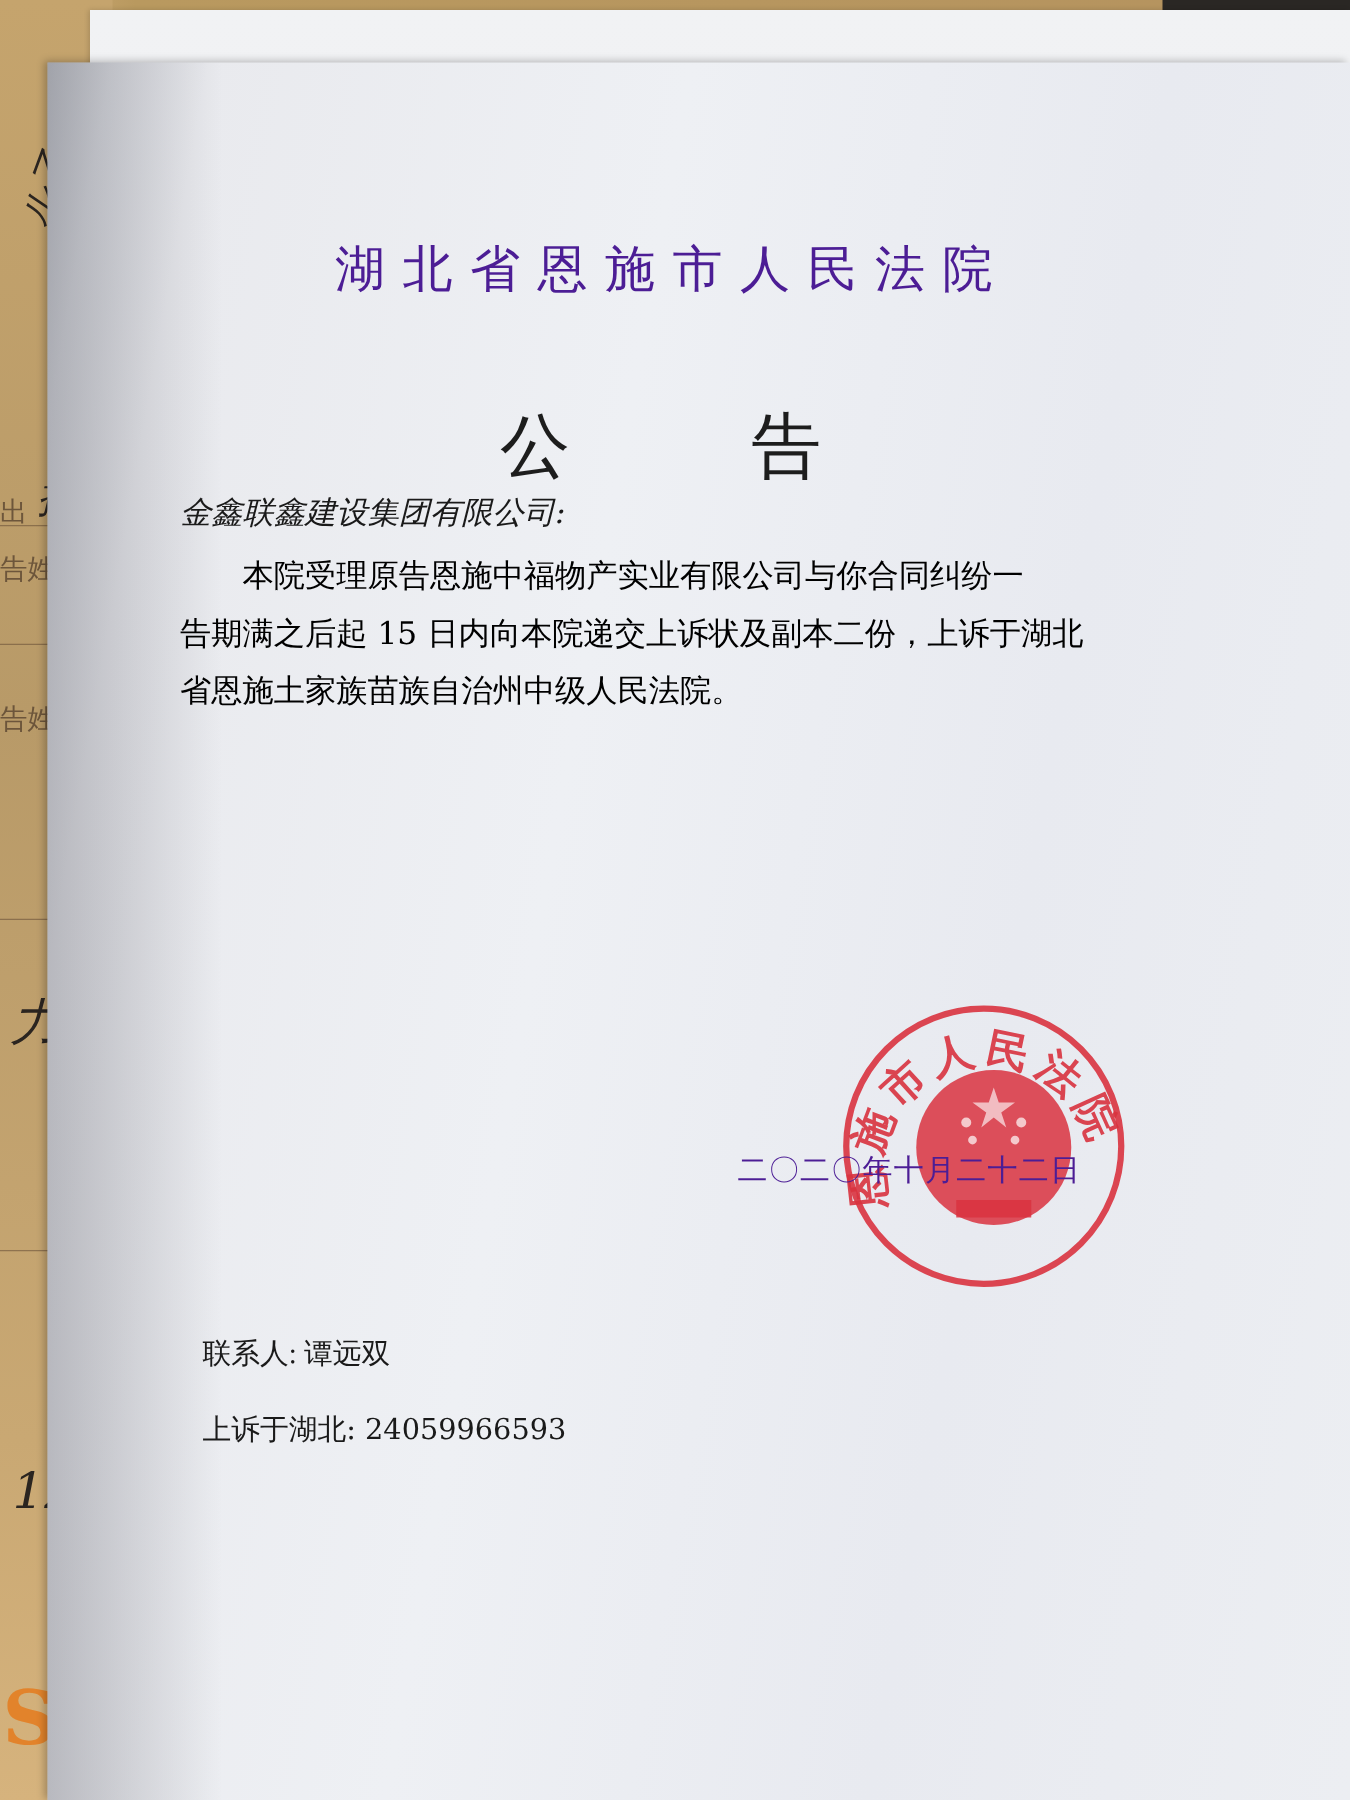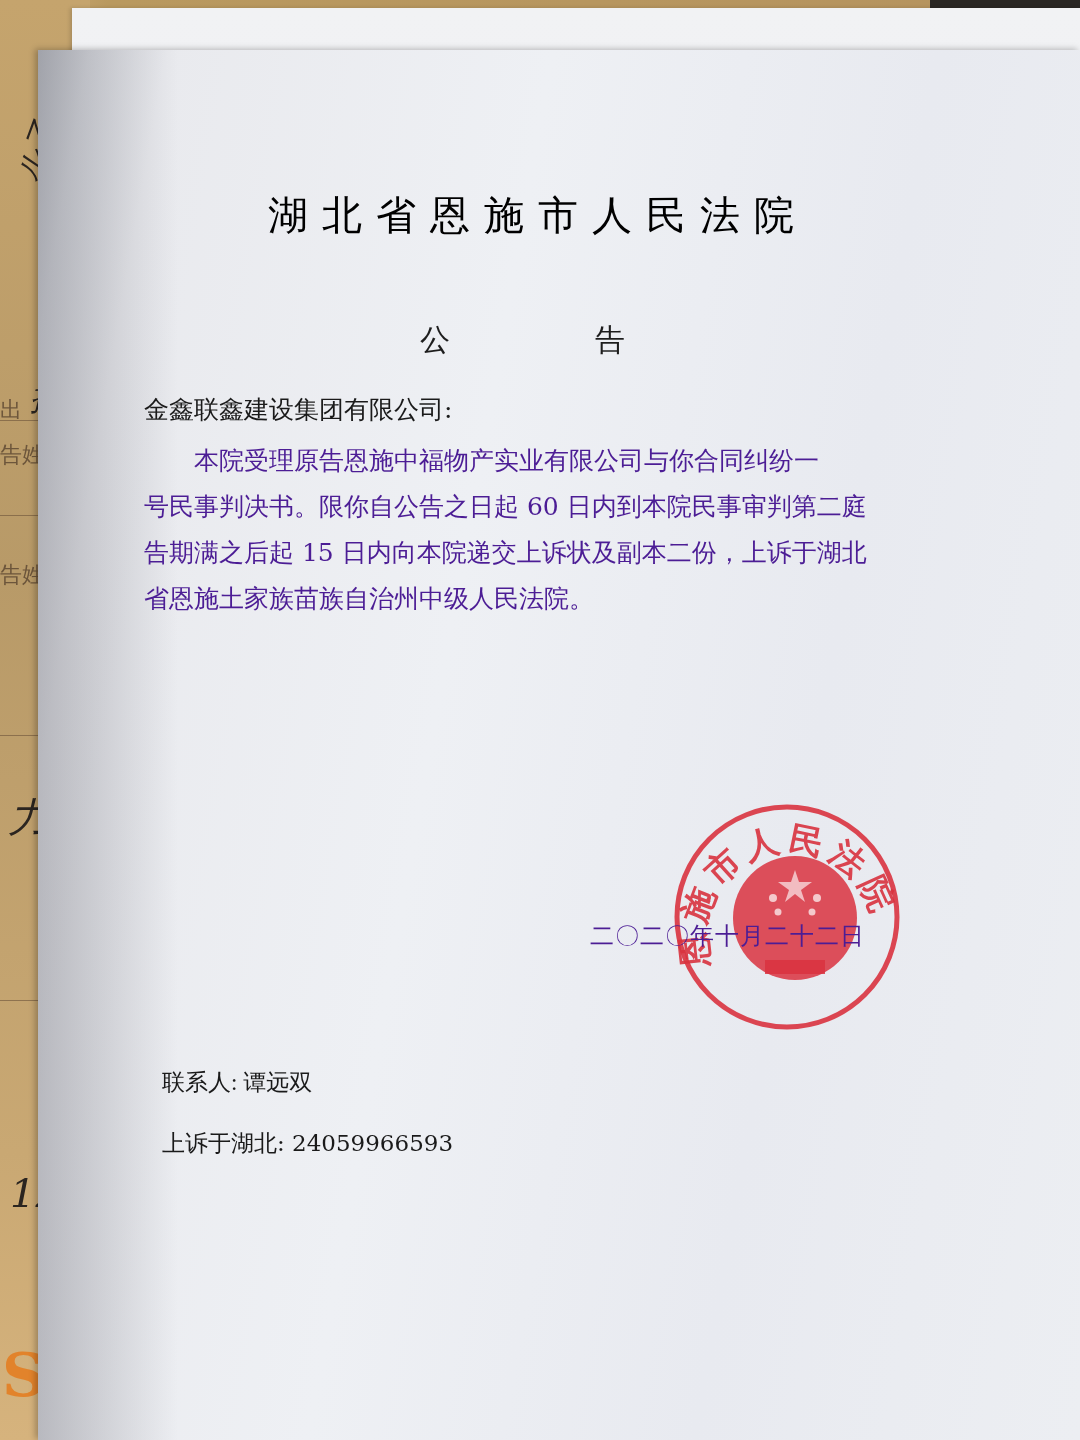--- a/index.html
+++ b/index.html
@@ -36,35 +36,35 @@
       position: absolute; left: 38px; top: 50px; width: 1042px; height: 1390px;
       background: linear-gradient(100deg, #c7cad0 0%, #dcdee3 4%, #e9eaee 10%, #eef0f4 40%, #e8eaf0 70%, #eceef2 100%);
       box-shadow: -3px -1px 6px rgba(0,0,0,.25);
     }
     .paper::after {
       content: ""; position: absolute; left: 0; top: 0; width: 140px; height: 100%;
       background: linear-gradient(90deg, rgba(90,90,100,.35), rgba(90,90,100,0));
       pointer-events: none;
     }
     .court-title {
-      position: absolute; left: 268px; top: 188px; font-size: 40px; letter-spacing: 14px; color: #000000;
+      position: absolute; left: 268px; top: 188px; font-size: 40px; letter-spacing: 14px; color: #4c1d95;
     }
     .notice-title {
-      position: absolute; left: 420px; top: 320px; font-size: 30px; color: #1d1d1d;
+      position: absolute; left: 400px; top: 320px; font-size: 56px; color: #1d1d1d;
       word-spacing: 0;
       font-family: Liberation Serif, serif;
     }
     .notice-title span { display: inline-block; }
     .notice-title .gap { width: 145px; }
     .recipient {
-      position: absolute; left: 144px; top: 393px; font-size: 25px; color: #1a1a1a;
+      position: absolute; left: 144px; top: 393px; font-size: 25px; color: #1a1a1a; font-style: italic;
     }
     .body-text {
       position: absolute; left: 144px; top: 438px; width: 760px;
-      font-size: 25px; line-height: 46px; color: #4c1d95;
+      font-size: 25px; line-height: 46px; color: #000000;
     }
     .body-line { white-space: nowrap; display: block; }
     .seal {
       position: absolute; left: 670px; top: 800px; width: 235px; height: 235px;
     }
     .date {
       position: absolute; left: 590px; top: 920px; font-size: 24px; color: #4c1d95;
       font-family: "DejaVu Sans", sans-serif; letter-spacing: 1px;
     }
     .contact {
@@ -99,21 +99,20 @@
 <div class="court-title">湖北省恩施市人民法院</div>
 
 <div class="notice-title">
   <span>公</span><span class="gap"></span><span>告</span>
 </div>
 
 <div class="recipient">金鑫联鑫建设集团有限公司:</div>
 
 <div class="body-text">
   <span class="body-line">　　本院受理原告恩施中福物产实业有限公司与你合同纠纷一</span>
-  <span class="body-line">号民事判决书。限你自公告之日起 60 日内到本院民事审判第二庭</span>
   <span class="body-line">告期满之后起 15 日内向本院递交上诉状及副本二份，上诉于湖北</span>
   <span class="body-line">省恩施土家族苗族自治州中级人民法院。</span>
 </div>
 
 <svg class="seal" viewBox="0 0 235 235">
   <circle cx="117" cy="117" r="110" fill="none" stroke="#d9333f" stroke-width="5" opacity="0.9"></circle>
   <circle cx="125" cy="118" r="62" fill="#d9333f" opacity="0.85"></circle>
   <polygon points="125,70 129,82 142,82 131,90 135,102 125,94 115,102 119,90 108,82 121,82" fill="#f4c9cc" opacity="0.9"></polygon>
   <circle cx="103" cy="98" r="4" fill="#f4c9cc"></circle>
   <circle cx="147" cy="98" r="4" fill="#f4c9cc"></circle>

